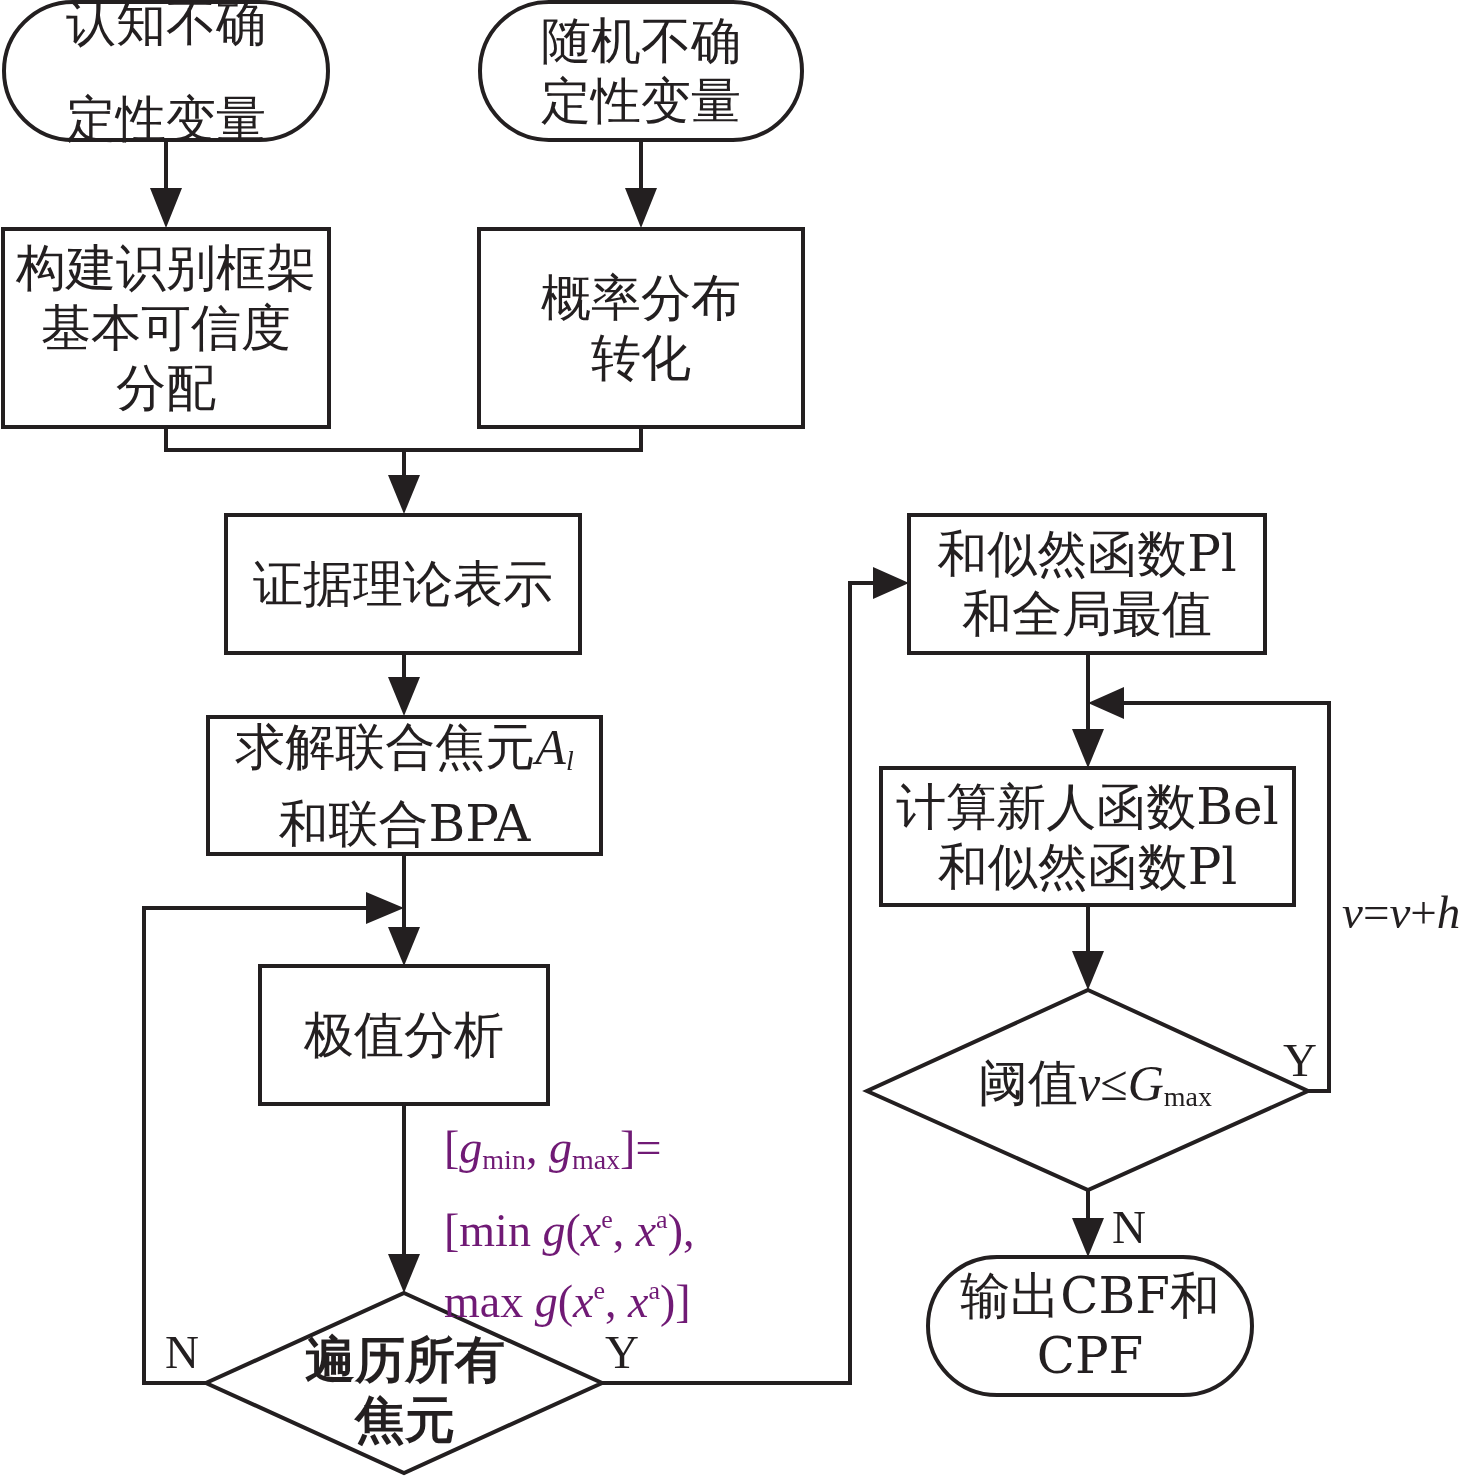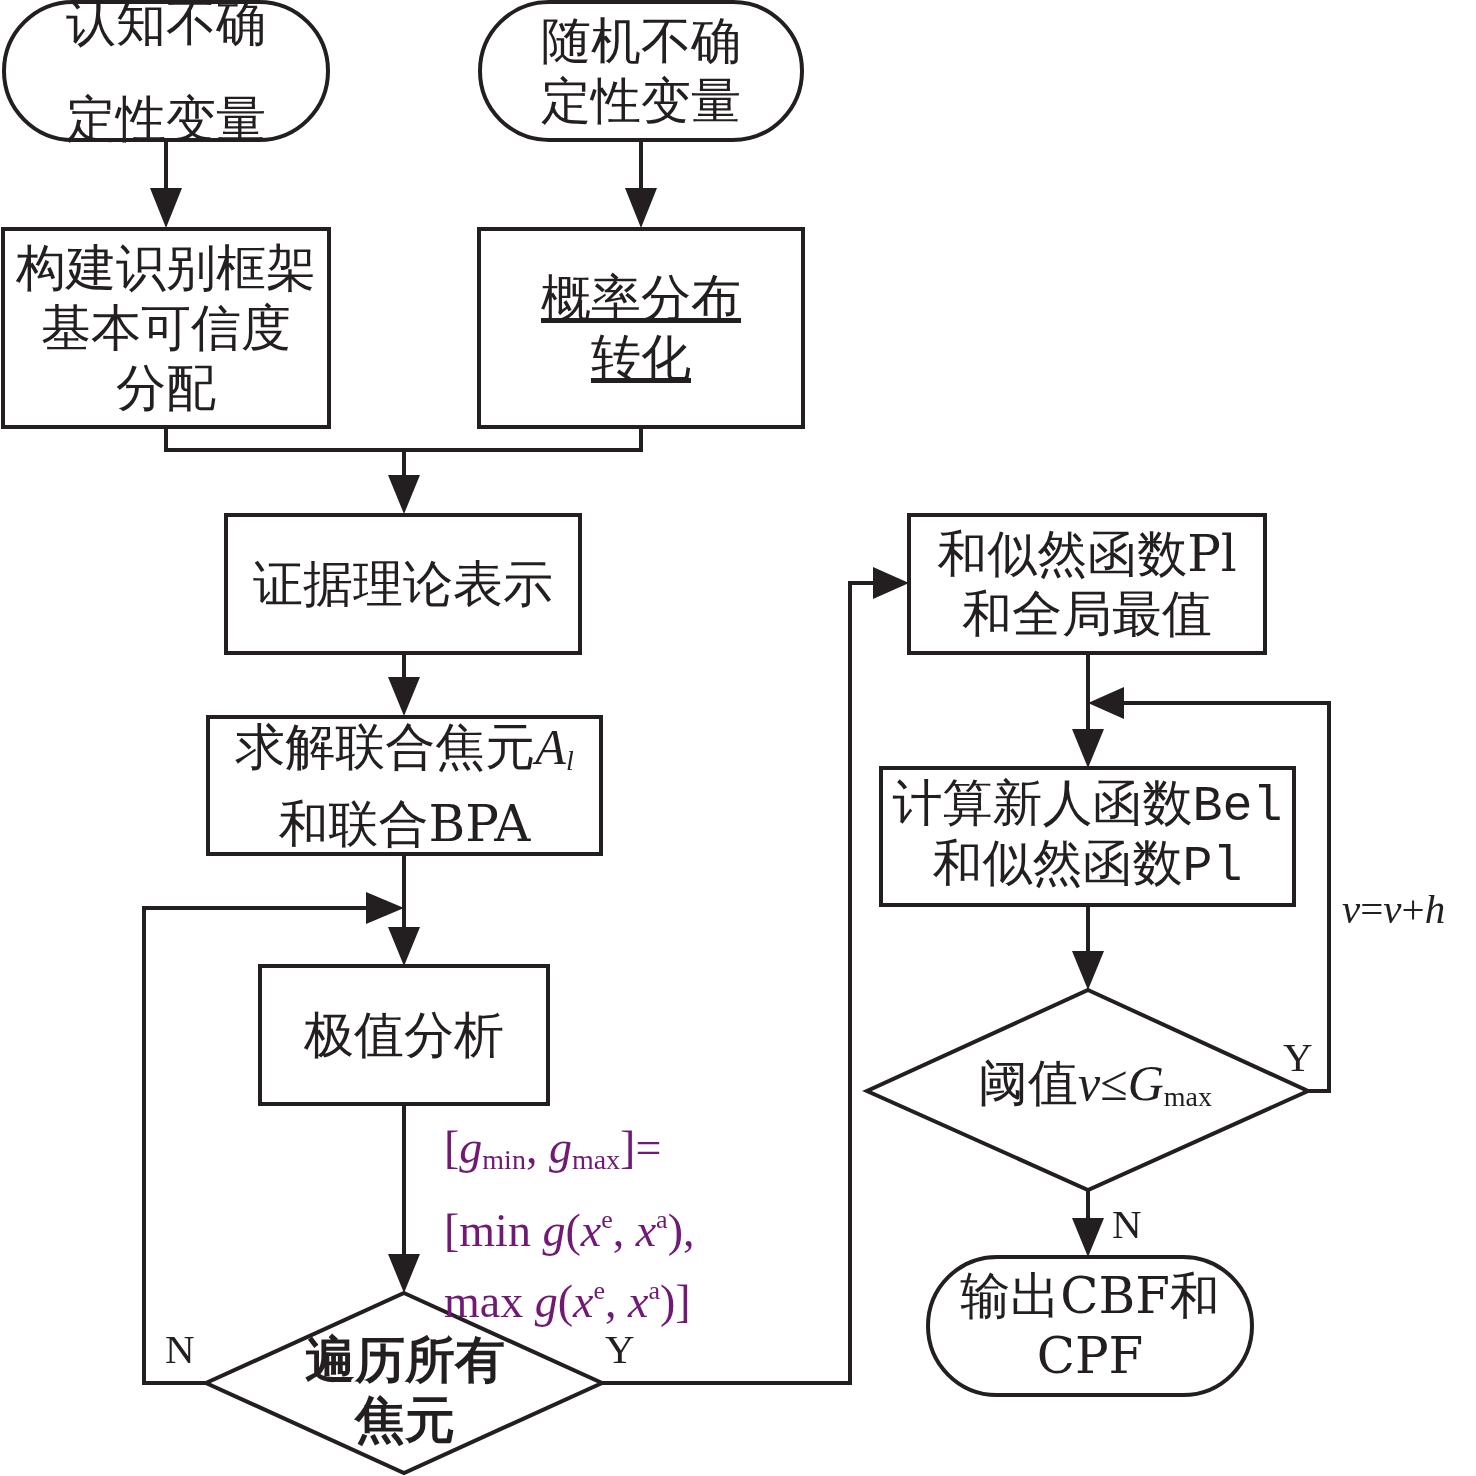--- a/index.html
+++ b/index.html
@@ -5,21 +5,21 @@
   html, body { margin: 0; padding: 0; background: #ffffff; }
   body { width: 1476px; height: 1476px; position: relative; overflow: hidden;
          font-family: "DejaVu Serif", "Liberation Serif", serif; color: #231f20; }
   svg#diagram { position: absolute; left: 0; top: 0; }
   .shape { fill: #ffffff; stroke: #231f20; stroke-width: 4; }
   .line { fill: none; stroke: #231f20; stroke-width: 4; }
   .head { fill: #231f20; stroke: none; }
   .node-text { position: absolute; display: flex; flex-direction: column; align-items: center;
                justify-content: center; text-align: center; font-family: "DejaVu Serif", "Liberation Serif", serif;
                font-size: 50px; line-height: 60px; color: #231f20; }
-  .label { position: absolute; font-family: "Liberation Serif", "DejaVu Serif", serif; font-size: 41px; color: #231f20; }
+  .label { position: absolute; font-family: "Liberation Serif", "DejaVu Serif", serif; font-size: 47px; color: #231f20; }
   .math { font-family: "Liberation Serif", "DejaVu Serif", serif; }
   .it { font-style: italic; }
   .sub { font-size: 28px; vertical-align: -6px; font-style: normal; }
   .sup { font-size: 26px; vertical-align: 18px; font-style: normal; }
   .formula { position: absolute; left: 444px; top: 1118px; font-family: "Liberation Serif", "DejaVu Serif", serif;
              font-size: 46px; line-height: 60px; color: #701a75; }
 </style>
 </head>
 <body>
 
@@ -84,21 +84,21 @@
 </div>
 <div class="node-text" style="left:480px;top:2px;width:322px;height:138px;text-align:center;">
   <span>随机不确</span>
   <span>定性变量</span>
 </div>
 <div class="node-text" style="left:3px;top:229px;width:326px;height:198px;">
   <span>构建识别框架</span>
   <span>基本可信度</span>
   <span>分配</span>
 </div>
-<div class="node-text" style="left:479px;top:229px;width:324px;height:198px;text-decoration:underline;">
+<div class="node-text" style="left:479px;top:229px;width:324px;height:198px;">
   <span>概率分布</span>
   <span>转化</span>
 </div>
 <div class="node-text" style="left:226px;top:515px;width:354px;height:138px;">
   <span>证据理论表示</span>
 </div>
 <div class="node-text" style="left:208px;top:717px;width:393px;height:137px;justify-content:space-between;">
   <span>
     <span>求解联合焦元</span><span class="math it">A</span><span class="math it sub" style="font-style:italic">l</span>
   </span>
@@ -108,21 +108,21 @@
   <span>极值分析</span>
 </div>
 <div class="node-text" style="left:250px;top:1330px;width:310px;height:120px;font-weight:bold;">
   <span>遍历所有</span>
   <span>焦元</span>
 </div>
 <div class="node-text" style="left:909px;top:515px;width:356px;height:138px;">
   <span>和似然函数Pl</span>
   <span>和全局最值</span>
 </div>
-<div class="node-text" style="left:881px;top:768px;width:413px;height:137px;font-family:Liberation Mono, monospace;">
+<div class="node-text" style="left:881px;top:768px;width:413px;height:137px;">
   <span>计算新人函数Bel</span>
   <span>和似然函数Pl</span>
 </div>
 <div class="node-text" style="left:925px;top:1055px;width:340px;height:70px;align-items:center;">
   <span>
     <span>阈值</span><span class="math it">v</span><span class="math">≤</span><span class="math it">G</span><span class="math sub">max</span>
   </span>
 </div>
 <div class="node-text" style="left:928px;top:1257px;width:324px;height:138px;">
   <span>输出CBF和</span>

